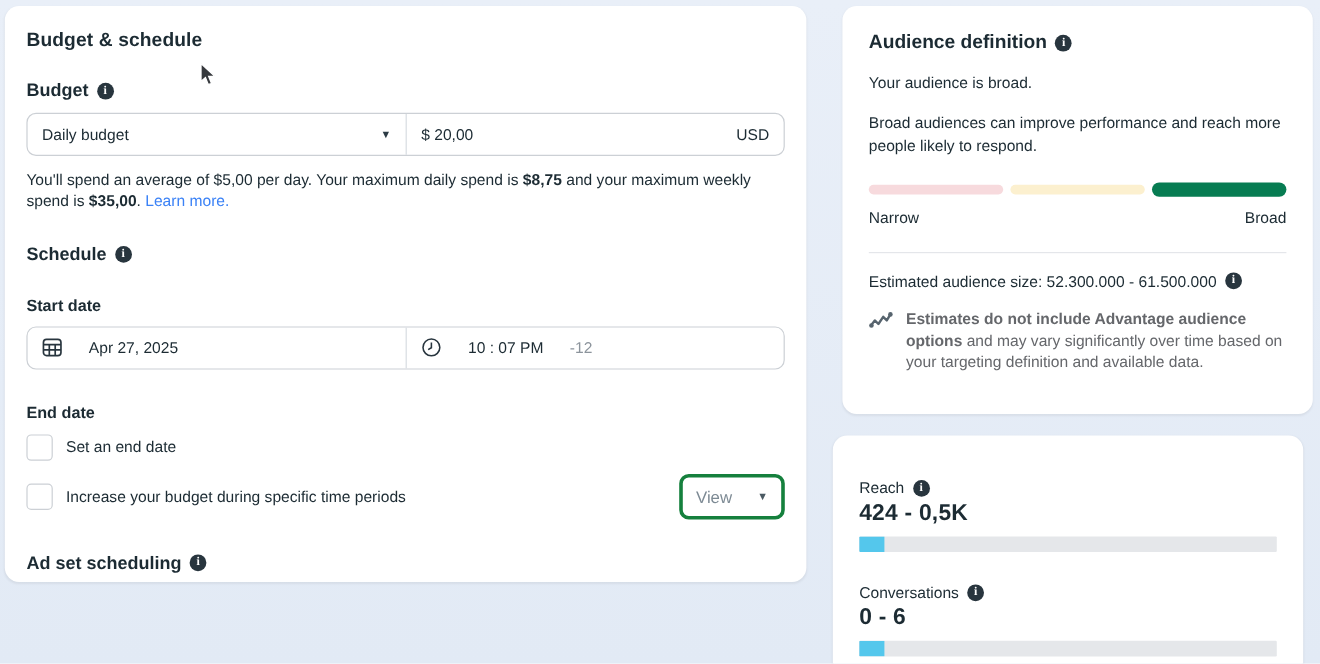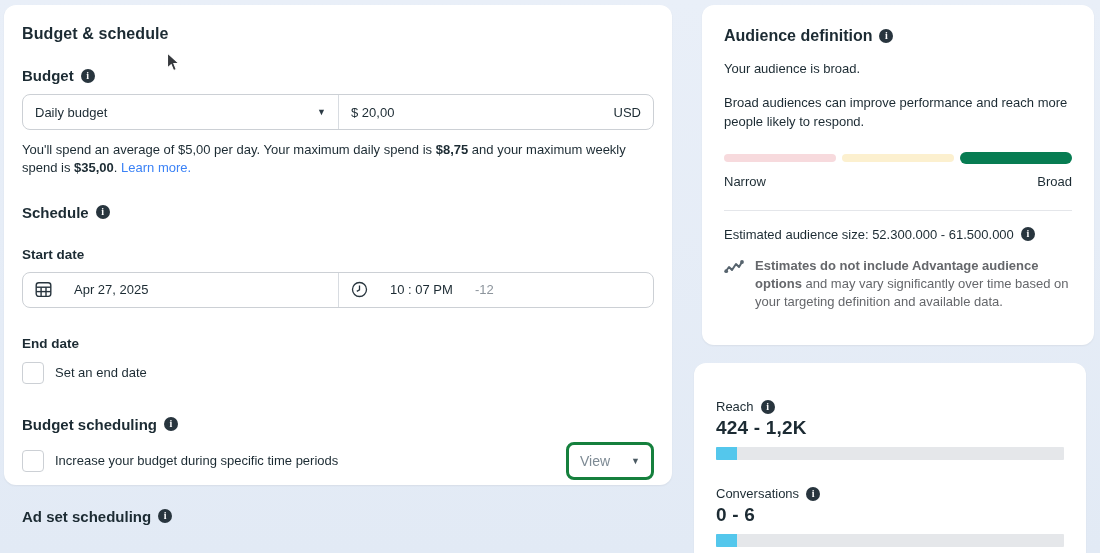--- a/index.html
+++ b/index.html
@@ -129,24 +129,20 @@
       <span class="muted">-12</span>
     </div>
   </div>
 
   <div class="field-label mt28">End date</div>
   <div class="check-row">
     <span class="checkbox"></span>
     <span>Set an end date</span>
   </div>
 
-  <div class="section-label mt30">
-    <span>Budget scheduling</span>
-    <span class="info-icon"></span>
-  </div>
   <div class="check-row">
     <span class="checkbox"></span>
     <span>Increase your budget during specific time periods</span>
     <span class="view-btn">
       <span>View</span>
       <span class="caret">▼</span>
     </span>
   </div>
 
   <div class="section-label mt28">
@@ -190,21 +186,21 @@
     <span><b>Estimates do not include Advantage audience options</b><span> and may vary significantly over time based on your targeting definition and available data.</span></span>
   </div>
 </div>
 
 <div class="card card-res">
 
   <div class="metric-label mt16">
     <span>Reach</span>
     <span class="info-icon"></span>
   </div>
-  <div class="metric-value">424 - 1,2K</div>
+  <div class="metric-value">424 - 0,5K</div>
   <div class="bar">
     <div class="bar-fill" style="width: 6%; background: rgb(84, 199, 236);"></div>
   </div>
 
   <div class="metric-label" style="margin-top:26px;">
     <span>Conversations</span>
     <span class="info-icon"></span>
   </div>
   <div class="metric-value">0 - 6</div>
   <div class="bar">

